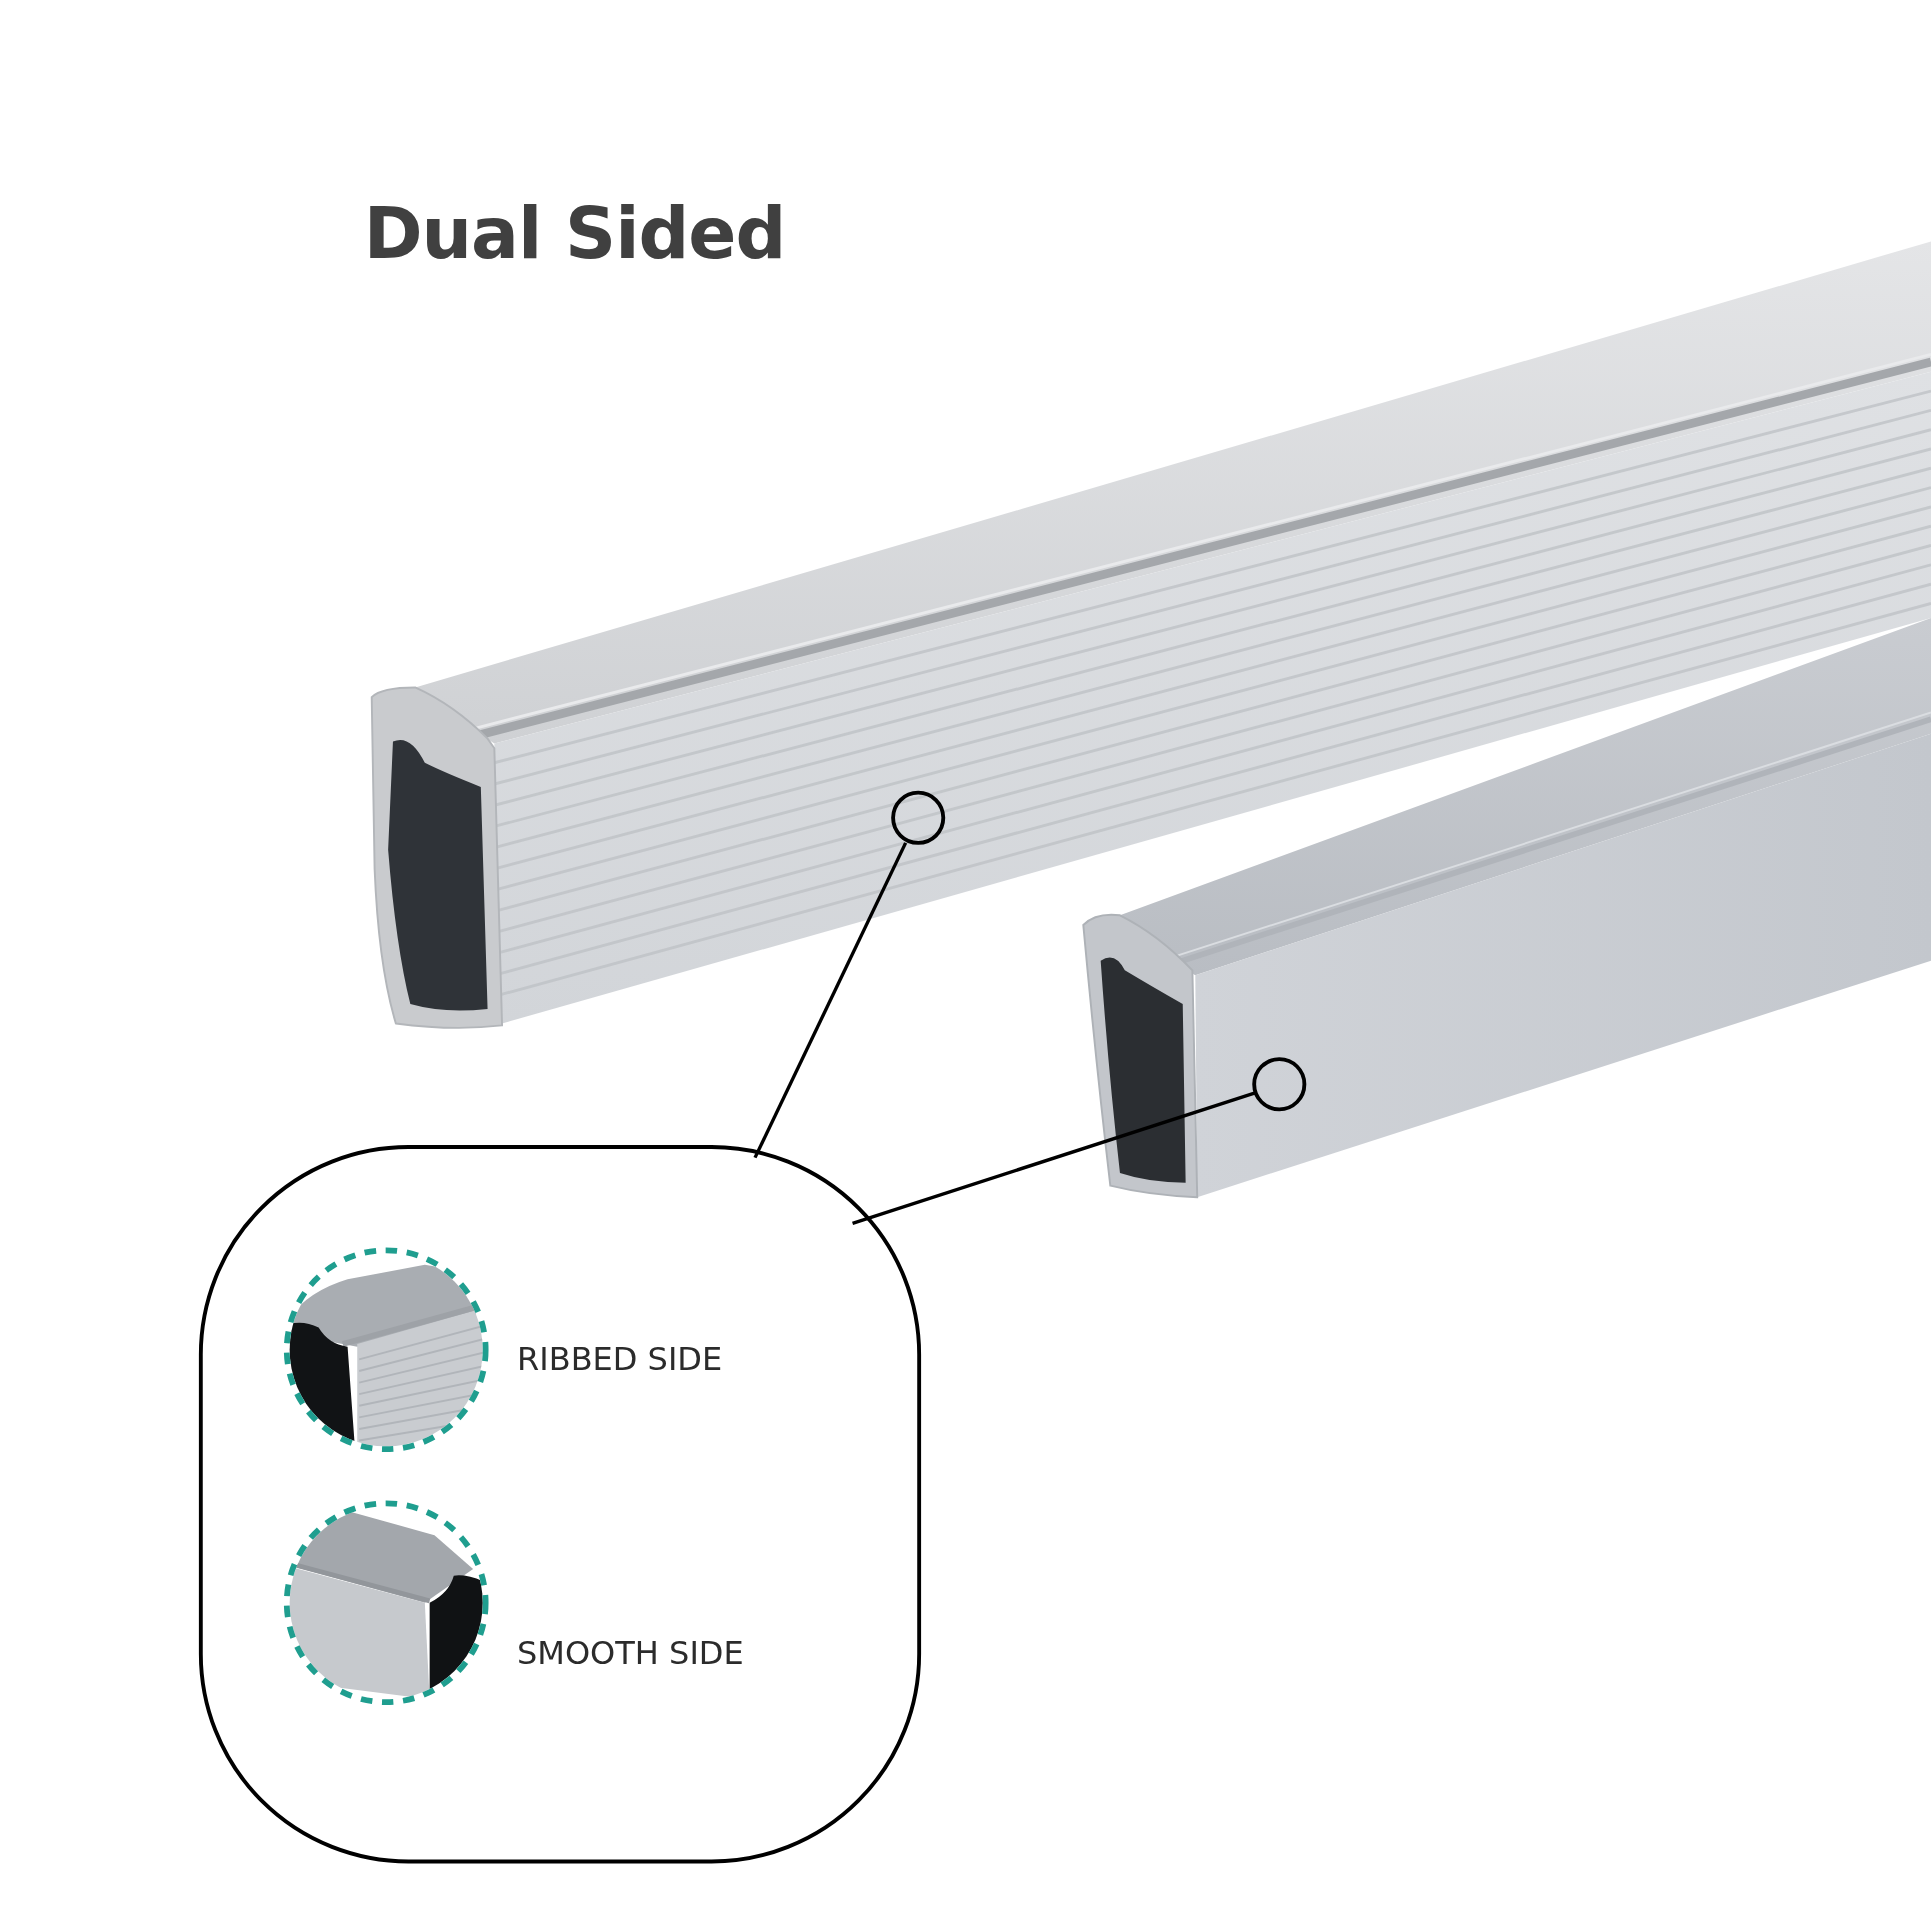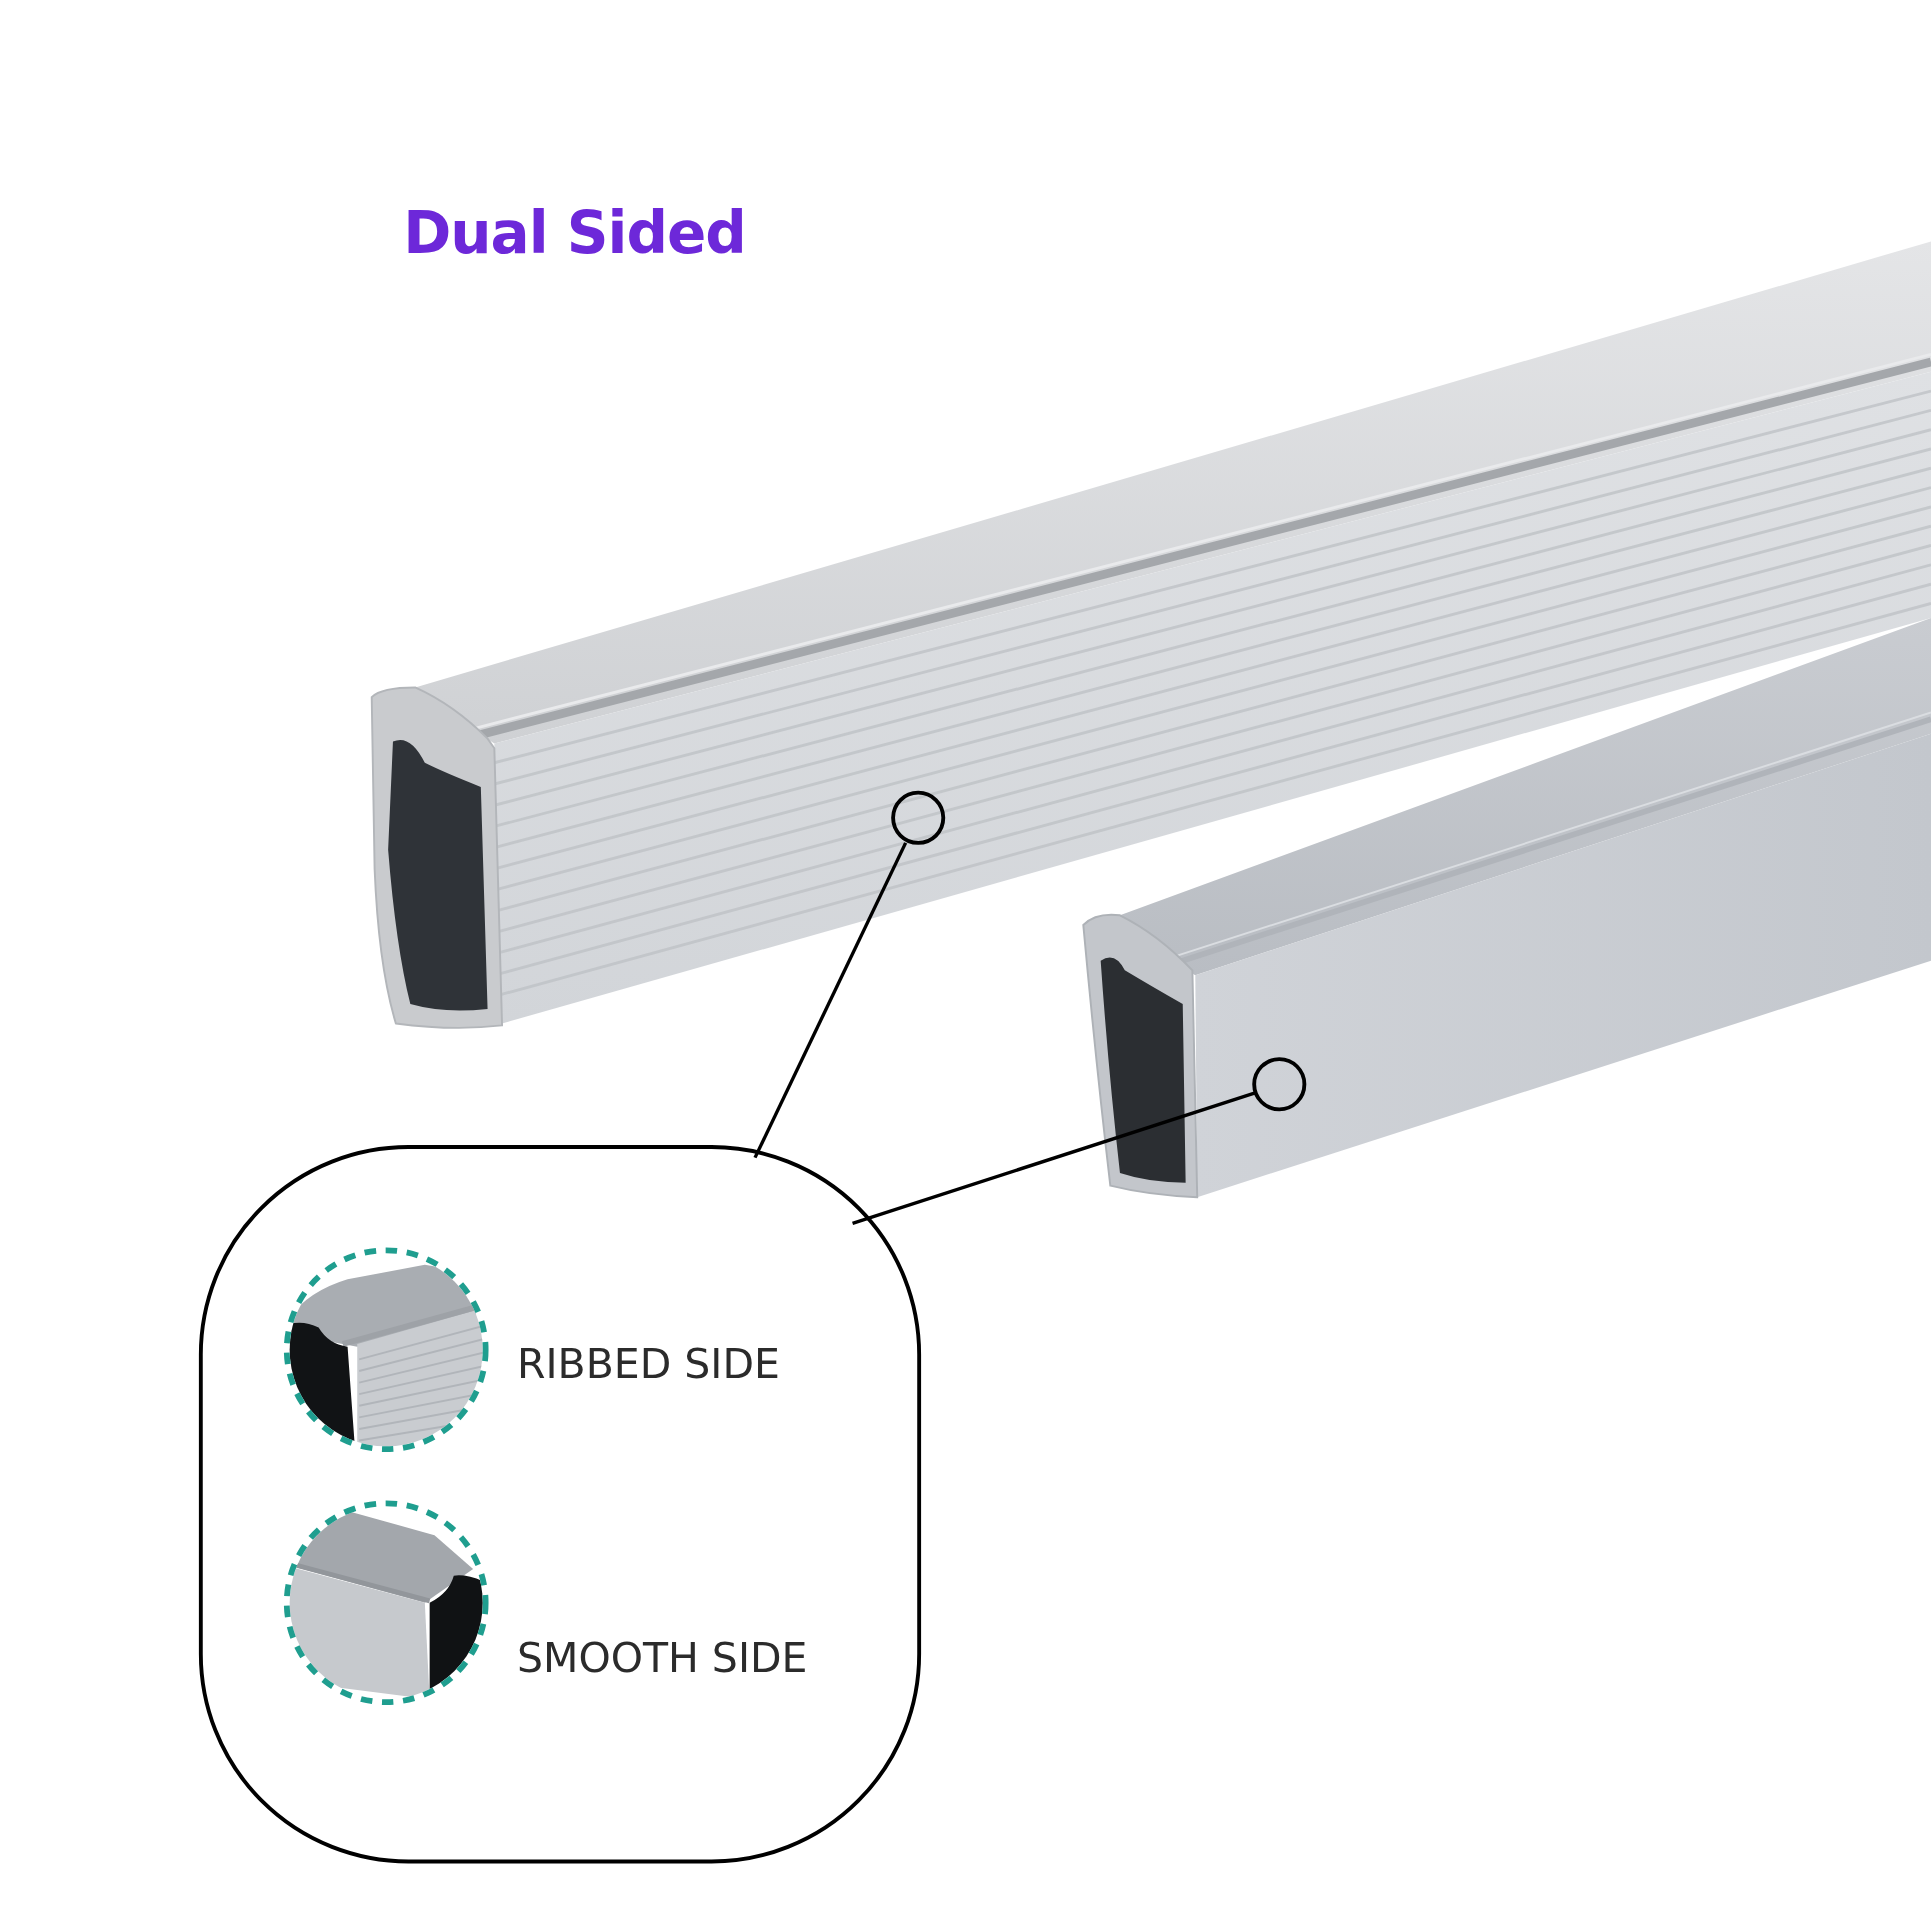--- a/index.html
+++ b/index.html
@@ -1,28 +1,28 @@
 <!DOCTYPE html>
 <html><head>
   <meta charset="utf-8">
   <style>
     html, body { margin: 0; padding: 0; background: #ffffff; }
     body { width: 1931px; height: 1931px; position: relative; overflow: hidden; font-family: "DejaVu Sans", sans-serif; }
     .headline {
       position: absolute; left: 116px; top: 169px; width: 917px;
-      text-align: center; color: #6d28d9;
+      text-align: center; color: #404040;
       font-family: "DejaVu Sans", sans-serif; font-weight: bold;
-      font-size: 58px; line-height: 129px; letter-spacing: -1px;
+      font-size: 71px; line-height: 129px; letter-spacing: -1px;
     }
     .headline span { display: block; }
     svg.scene { position: absolute; left: 0; top: 0; }
     .label {
       position: absolute; color: #2b2b2b;
       font-family: "DejaVu Sans", sans-serif; font-weight: normal;
-      font-size: 41px; letter-spacing: 0px; white-space: nowrap;
+      font-size: 32px; letter-spacing: 0px; white-space: nowrap;
     }
     .label-ribbed { left: 517px; top: 1340px; }
     .label-smooth { left: 517px; top: 1634px; }
   </style>
 </head>
 <body>
 
 <div class="headline">
   <span>Dual Sided</span>
 </div>

